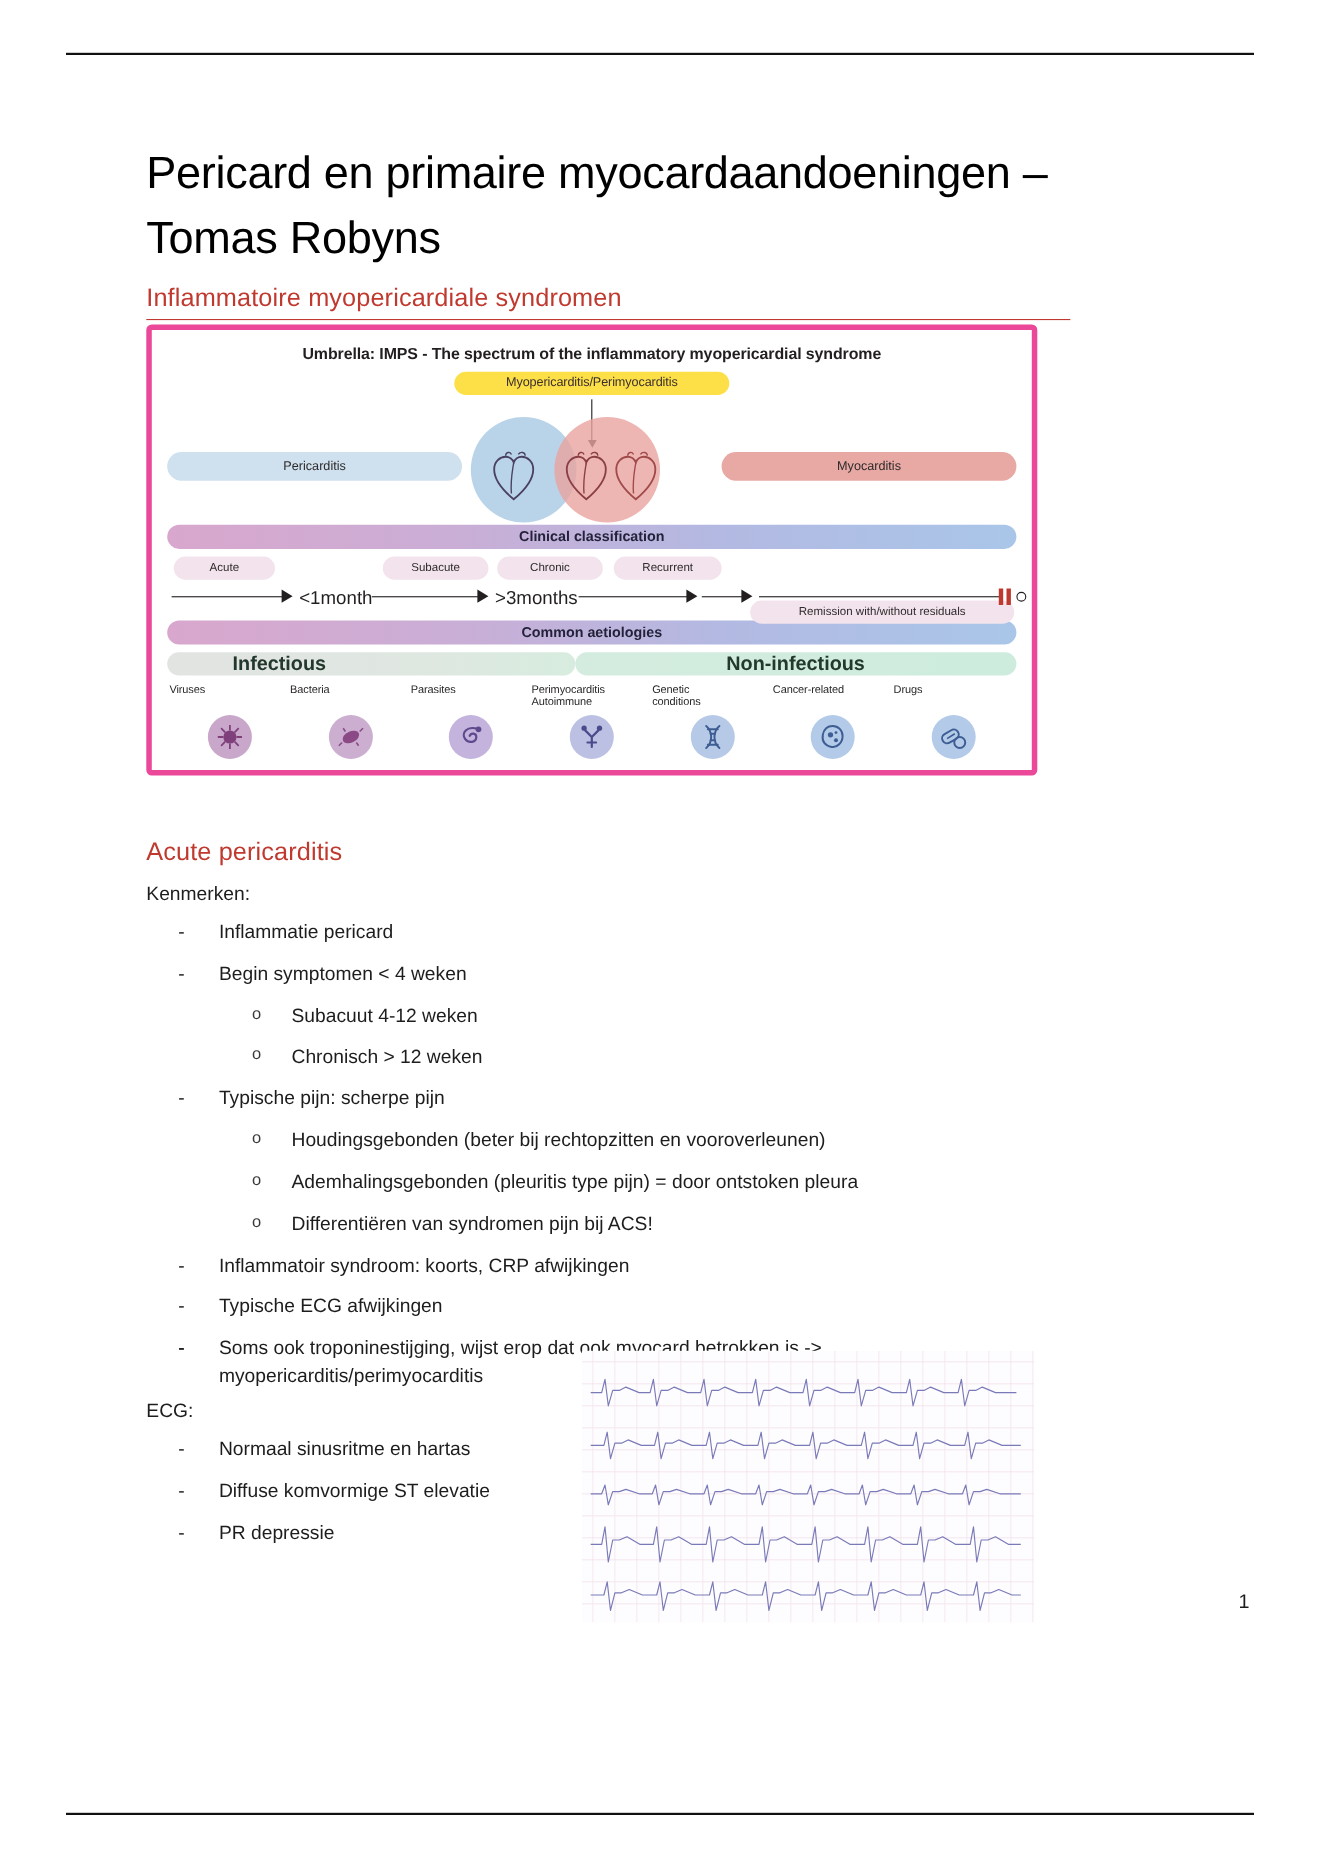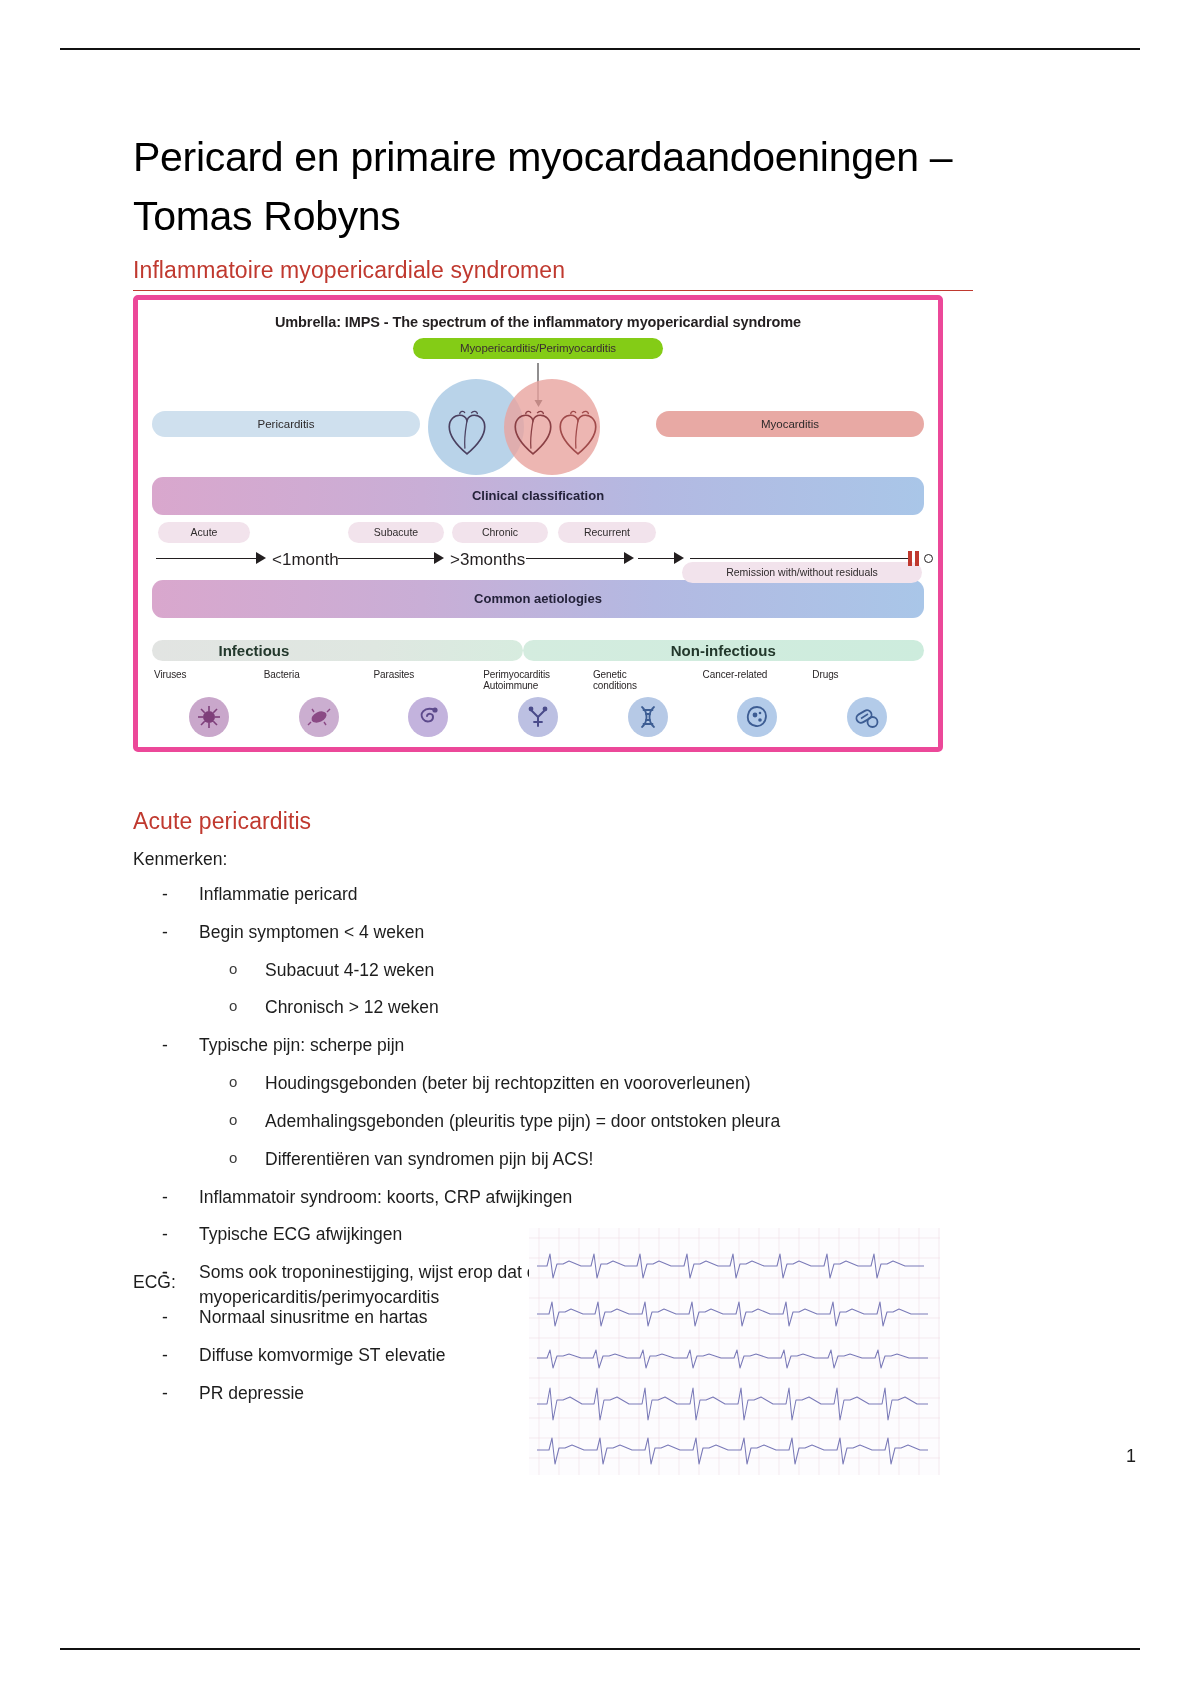--- a/index.html
+++ b/index.html
@@ -96,21 +96,21 @@
     font-weight: bold;
     color: #231f20;
     margin: 2px 0 8px 0;
     letter-spacing: -0.1px;
   }
   .fig-inner { position: relative; padding: 0 14px; }
 
   .myoperi-pill {
     width: 250px;
     margin: 0 auto;
-    background: #84cc16;
+    background: #fde047;
     border-radius: 14px;
     text-align: center;
     font-size: 11.5px;
     color: #3b2f30;
     padding: 4px 0 5px 0;
     letter-spacing: -0.1px;
   }
 
   .venn-row {
     position: relative;
@@ -173,21 +173,21 @@
     width: 268px;
     background: #cfe0ee;
   }
   .pill-myocarditis {
     right: 0px;
     width: 268px;
     background: #e8a9a4;
   }
 
   .band {
-    height: 38px;
+    height: 22px;
     border-radius: 11px;
     display: flex;
     align-items: center;
     justify-content: center;
     font-size: 13px;
     font-weight: bold;
     color: #24223a;
     margin-top: 10px;
   }
   .band-clinical {
@@ -262,26 +262,25 @@
   .infect-row {
     display: flex;
     margin-top: 7px;
     gap: 0;
   }
   .infect-pill {
     height: 21px;
     border-radius: 11px;
     display: flex;
     align-items: center;
-    font-size: 15px;
+    font-size: 18px;
     font-weight: bold;
     color: #23382c;
     padding-left: 0;
     justify-content: center;
-    margin-top: 15px;
   }
   .pill-infectious {
     width: 48%;
     background: linear-gradient(90deg,#e2e4e2 0%,#dfe7e1 60%,#d7ecdf 100%);
   }
   .pill-infectious span { margin-right: 45%; }
   .pill-noninfectious {
     width: 52%;
     background: linear-gradient(90deg,#d4ecdf 0%,#cdecdd 100%);
   }

